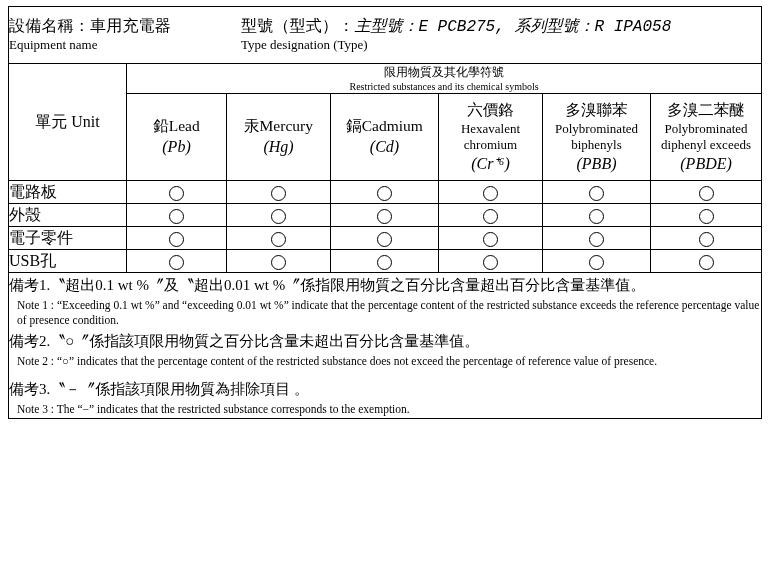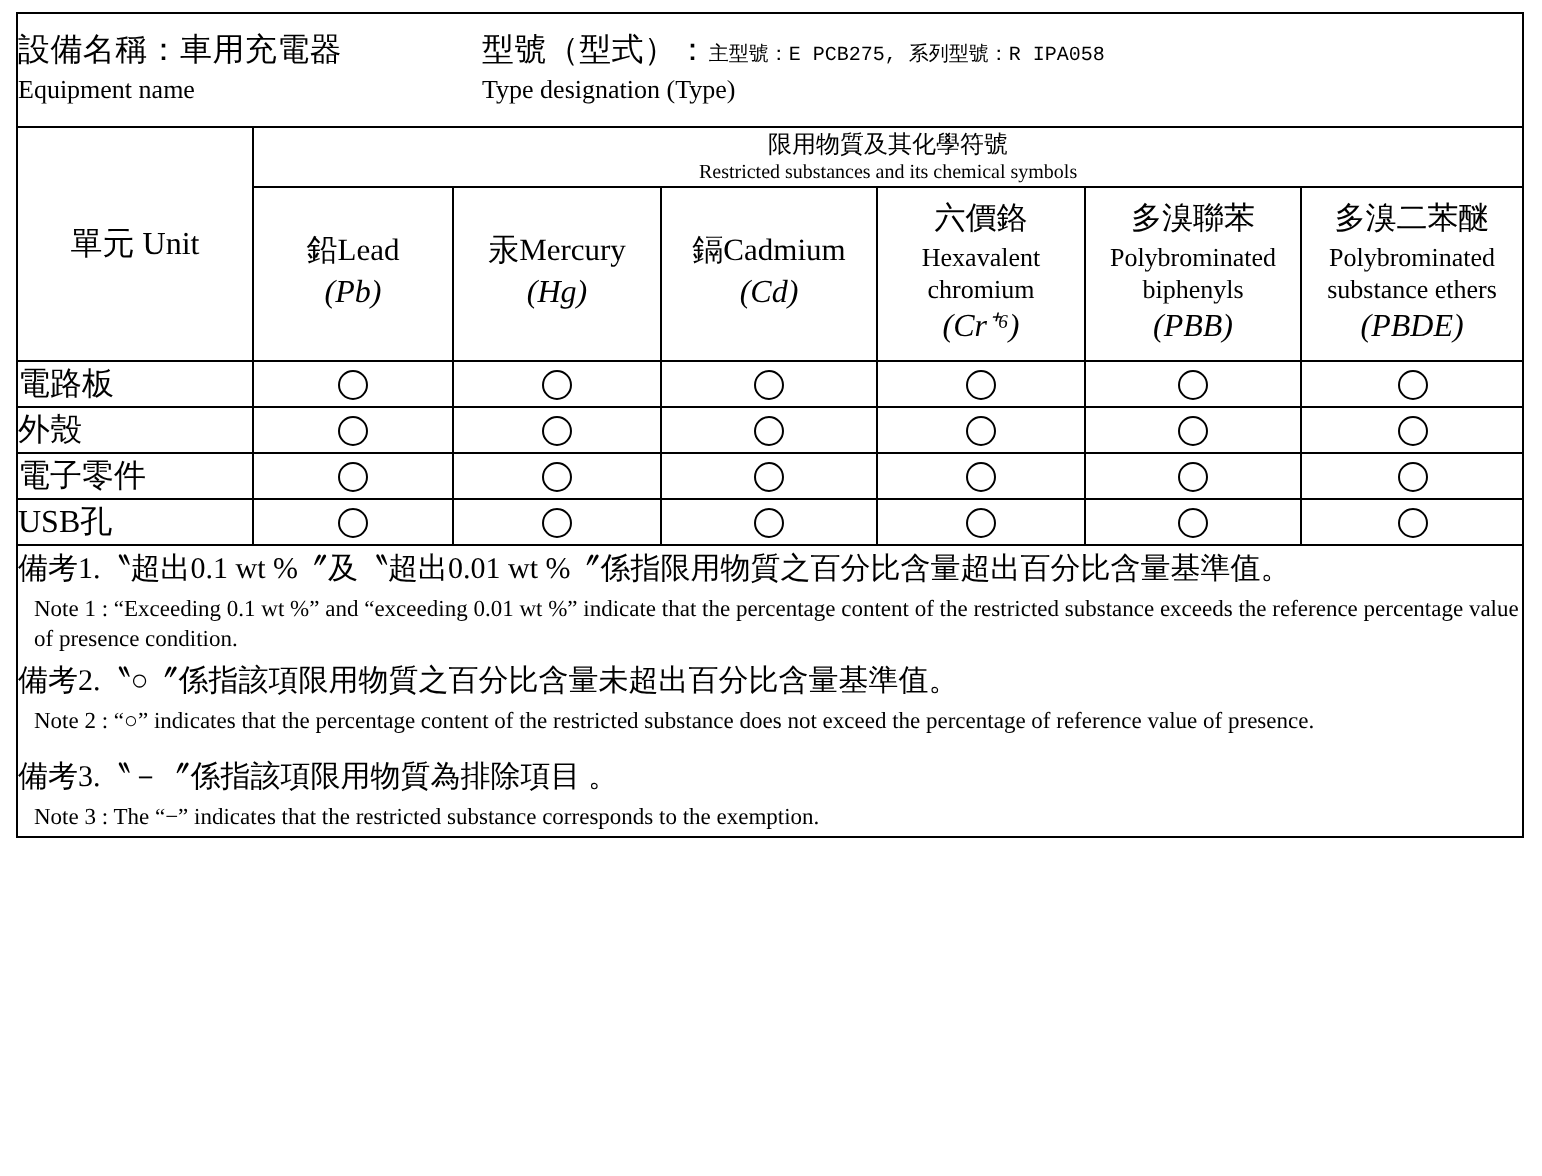--- a/index.html
+++ b/index.html
@@ -58,21 +58,22 @@
     line-height: 1.3;
     letter-spacing: 0.2px;
   }
   .hdr-en {
     font-size: 13px;
     line-height: 1.3;
     font-family: "Liberation Serif", serif;
   }
   .hdr-mono {
     font-family: "Liberation Mono", monospace;
-    font-size: 10px;
+    font-size: 16px;
+    font-style: italic;
   }
   
   .grp-head {
     text-align: center;
     padding: 6px 0 7px 0;
   }
   .grp-zh {
     font-size: 12px;
     line-height: 1.35;
   }
@@ -207,21 +208,21 @@
         <div class="sub-en">Hexavalent chromium</div>
         <div class="sub-paren">(Cr⁺⁶)</div>
       </td>
       <td class="sub-head">
         <div class="sub-zh">多溴聯苯</div>
         <div class="sub-en">Polybrominated biphenyls</div>
         <div class="sub-paren">(PBB)</div>
       </td>
       <td class="sub-head">
         <div class="sub-zh">多溴二苯醚</div>
-        <div class="sub-en">Polybrominated substance ethers</div>
+        <div class="sub-en">Polybrominated diphenyl exceeds</div>
         <div class="sub-paren">(PBDE)</div>
       </td>
     </tr>
 
     <tr>
       <td class="row-label">電路板</td>
       <td class="cell-mark"><span class="circle"></span></td>
       <td class="cell-mark"><span class="circle"></span></td>
       <td class="cell-mark"><span class="circle"></span></td>
       <td class="cell-mark"><span class="circle"></span></td>

